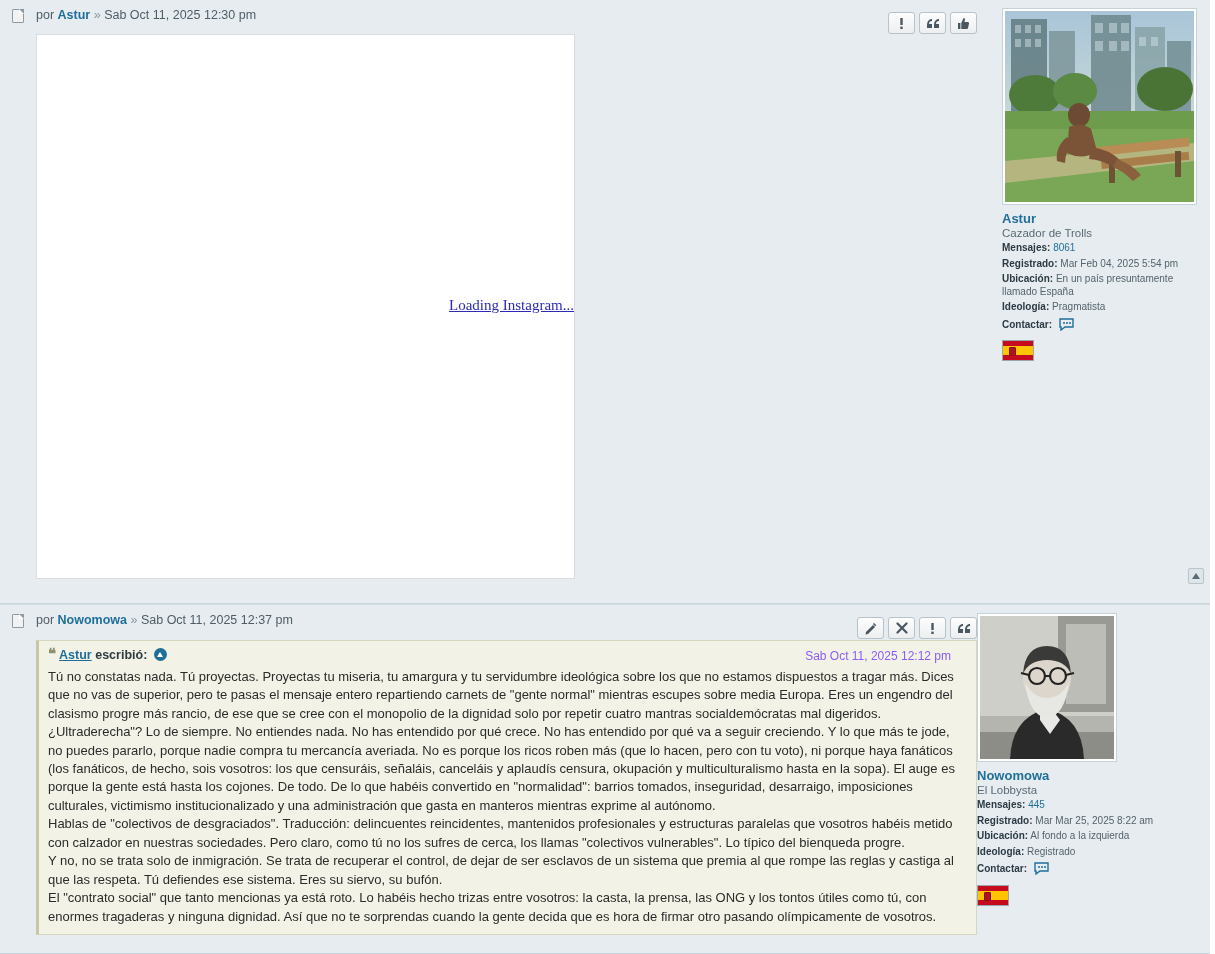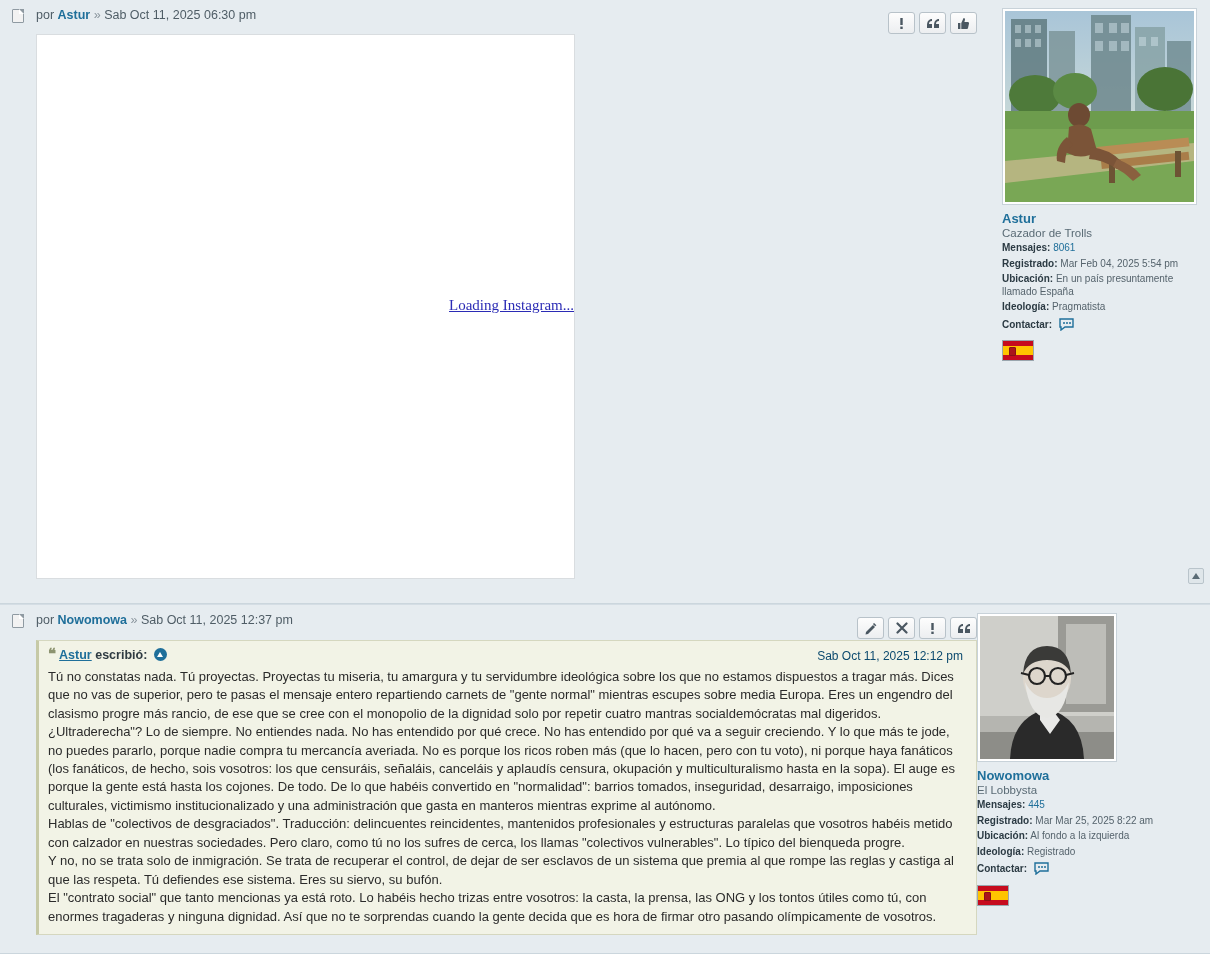--- a/index.html
+++ b/index.html
@@ -208,23 +208,23 @@
     color: #8d9370;
     font-weight: bold;
     margin-right: 3px;
     font-family: "Liberation Serif", serif;
     font-size: 15px;
     line-height: 1;
   }
   .quote-head .qauthor { color: #1f6f9a; }
   .quote-date {
     position: absolute;
-    right: 4px; top: 1px;
+    right: 16px; top: 1px;
     font-weight: normal;
-    color: #0c4a6e;
+    color: #8b5cf6;
     font-size: 12px;
   }
   .goto-icon {
     display: inline-block;
     width: 13px; height: 13px;
     border-radius: 50%;
     background: #1f6f9a;
     position: relative;
     vertical-align: -2px;
     margin-left: 3px;
@@ -272,21 +272,21 @@
 
   <div class="post first" style="height:604px;">
     <div class="post-inner">
 
       <div class="content-col">
         <div class="post-head">
           <span class="post-icon"></span>
           <span>por</span>
           <a href="#" class="author-link">Astur</a>
           <span class="sep">»</span>
-          <span>Sab Oct 11, 2025 06:30 pm</span>
+          <span>Sab Oct 11, 2025 12:30 pm</span>
 
           <div class="btn-group">
             <div class="ubtn">
               <svg width="11" height="13" viewBox="0 0 11 13">
                   <rect x="4.3" y="1" width="2.4" height="7" fill="#4a5761"></rect>
                   <rect x="4.3" y="9.6" width="2.4" height="2.4" fill="#4a5761"></rect>
                 </svg>
             </div>
             <div class="ubtn">
               <svg width="14" height="13" viewBox="0 0 14 13">

